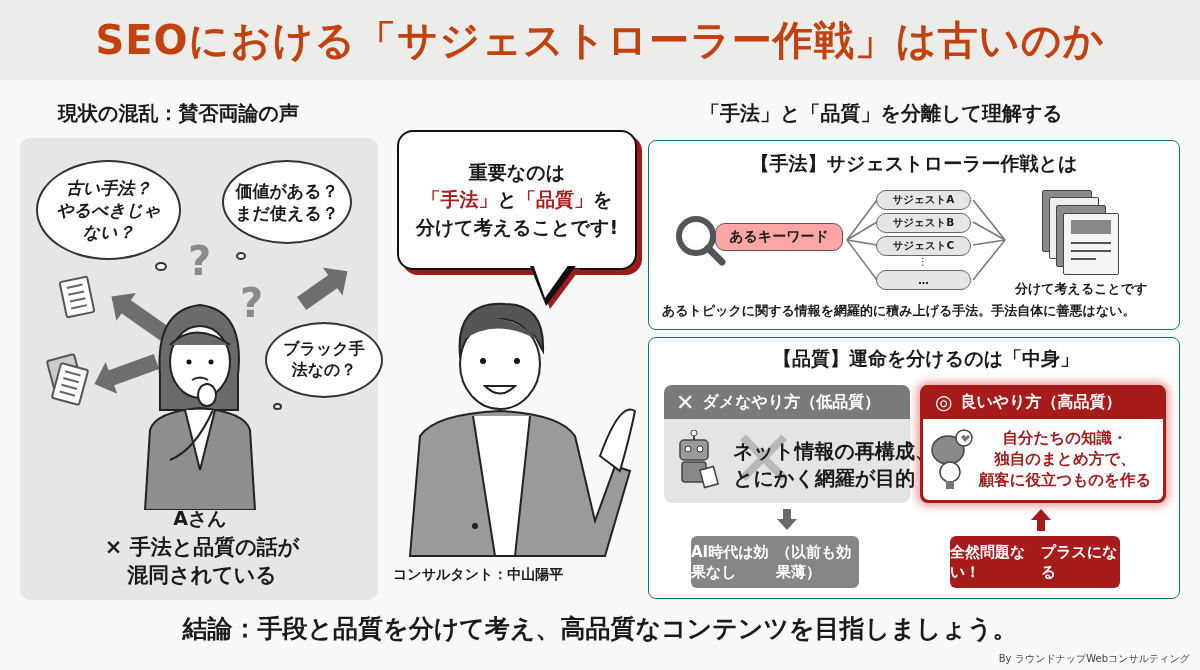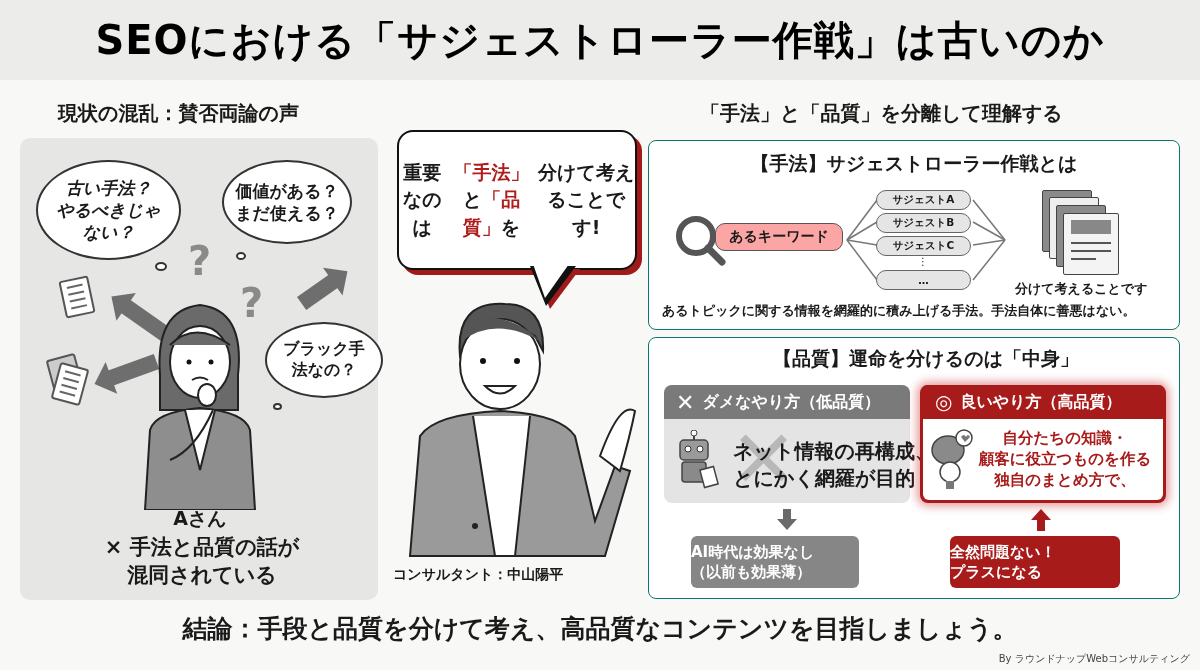--- a/index.html
+++ b/index.html
@@ -9,21 +9,21 @@
     font-family: "DejaVu Sans", "Liberation Sans", sans-serif;
     color: #1a1a1a;
     position: relative;
   }
   .title-band {
     position: absolute; left: 0; top: 0; width: 1200px; height: 80px;
     background: #ececeb;
     display: flex; align-items: center; justify-content: center;
   }
   .title-band h1 {
-    font-size: 40px; font-weight: 900; letter-spacing: 1px; color: #000000;
+    font-size: 40px; font-weight: 900; letter-spacing: 1px; color: #c2410c;
   }
   .main-bg {
     position: absolute; left: 0; top: 80px; width: 1200px; height: 590px;
     background: #f8f8f7;
   }
   
   .left-heading {
     position: absolute; left: 58px; top: 100px; font-size: 20px; font-weight: 700;
   }
   .left-panel {
@@ -55,21 +55,21 @@
     position:absolute; width: 30px; height: 38px; background:#fff; border:2px solid #555; border-radius:3px;
   }
   .doc-icon i { display:block; height:2px; background:#666; margin:5px 5px 0; }
   .caption { position:absolute; font-weight:700; text-align:center; }
 
   
   .speech {
     position: absolute; left: 397px; top: 130px; width: 240px; height: 140px;
     background:#fff; border: 2.5px solid #111; border-radius: 16px;
     box-shadow: 5px 5px 0 #a11a1a;
-    display:flex; flex-direction:row; align-items:center; justify-content:center;
+    display:flex; flex-direction:column; align-items:center; justify-content:center;
     font-weight: 800; font-size: 19px; line-height: 1.45; text-align:center;
   }
   .speech .red { color: #b01c1c; }
   .speech-tail {
     position:absolute; left: 530px; top: 266px; width:0; height:0;
     border-left: 16px solid transparent; border-right: 30px solid transparent;
     border-top: 40px solid #111;
   }
   .speech-tail-inner {
     position:absolute; left: 533px; top: 264px; width:0; height:0;
@@ -101,21 +101,21 @@
   .small-caption { position:absolute; font-weight:700; font-size: 13px; }
   .sub-card {
     position:absolute; border-radius: 8px; overflow:hidden;
   }
   .sub-card .hdr {
     height: 34px; display:flex; align-items:center; padding-left: 12px;
     font-weight:700; font-size: 16px; color:#fff;
   }
   .result-box {
     position:absolute; border-radius: 6px; color:#fff; font-weight:700; font-size:15px;
-    display:flex; flex-direction:column; justify-content:center; line-height:1.35;
+    display:flex; flex-direction:row; align-items:center; justify-content:center; line-height:1.35;
   }
   .down-arrow, .up-arrow { position:absolute; }
   .conclusion {
     position:absolute; left: 0; top: 612px; width: 1200px; text-align:center;
     font-size: 25px; font-weight: 900;
   }
   .credit { position:absolute; right: 10px; top: 652px; font-size: 10px; color:#444; }
 </style>
 </head>
 <body>
@@ -296,22 +296,22 @@
 </div>
 <svg style="position:absolute;left:928px;top:428px;" width="50" height="66" viewBox="0 0 50 66">
   <ellipse cx="20" cy="22" rx="16" ry="14" fill="#8a8a8a" stroke="#444" stroke-width="1.5"></ellipse>
   <circle cx="36" cy="10" r="8" fill="#fff" stroke="#444" stroke-width="1.5"></circle>
   <path d="M33 9 Q36 5 38 9 Q40 5 42 9 L37 14 Z" fill="#777"></path>
   <circle cx="22" cy="44" r="10" fill="#fff" stroke="#444" stroke-width="1.5"></circle>
   <rect x="18" y="53" width="8" height="8" fill="#777"></rect>
 </svg>
 <div style="position:absolute;left:970px;top:428px;width:190px;text-align:center;color:#a81b1b;font-weight:800;font-size:15.5px;line-height:1.35;">
   <div>自分たちの知識・</div>
+  <div>独自のまとめ方で、</div>
   <div>顧客に役立つものを作る</div>
-  <div>独自のまとめ方で、</div>
 </div>
 
 <svg class="down-arrow" style="left:777px;top:509px;" width="20" height="22" viewBox="0 0 20 22">
   <rect x="6" y="0" width="8" height="10" fill="#6a6a6a"></rect>
     <polygon points="0,10 20,10 10,21" fill="#6a6a6a"></polygon>
 </svg>
 <div class="result-box" style="left:691px;top:536px;width:168px;height:52px;background:#868686;">
   <div>AI時代は効果なし</div>
   <div>（以前も効果薄）</div>
 </div>

